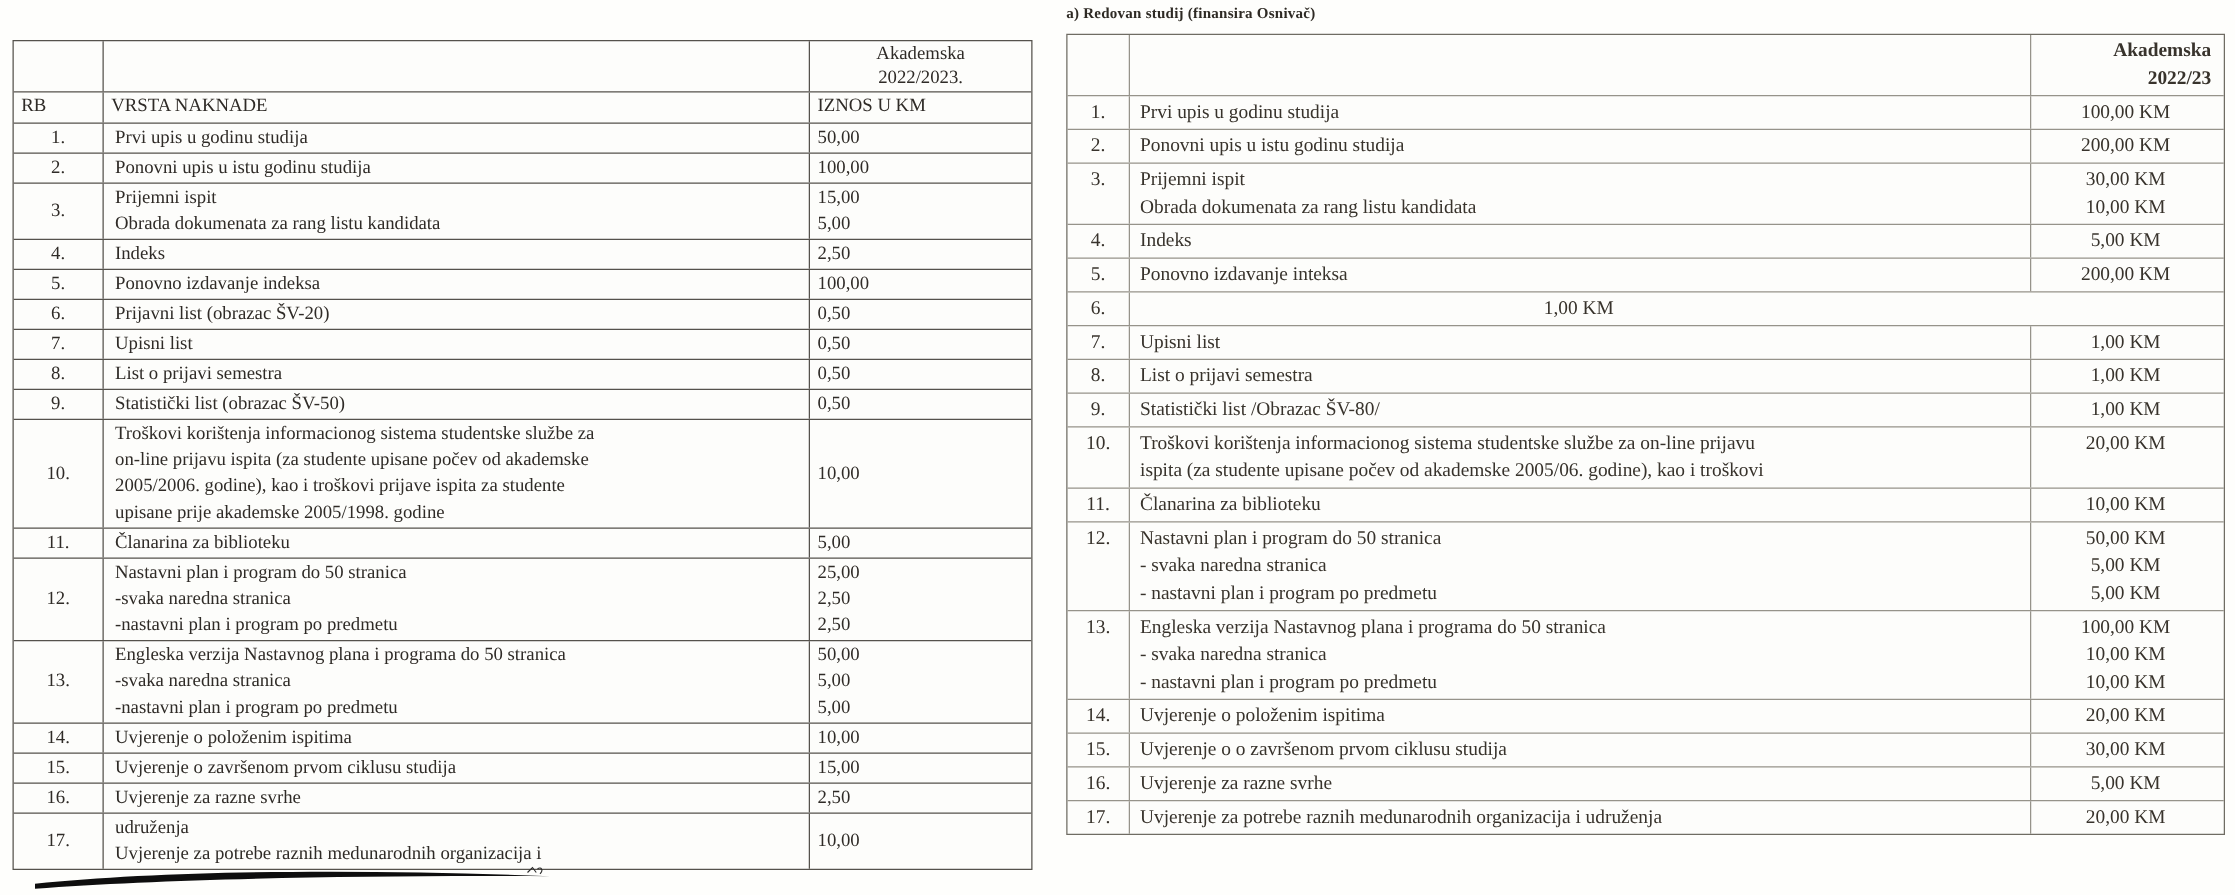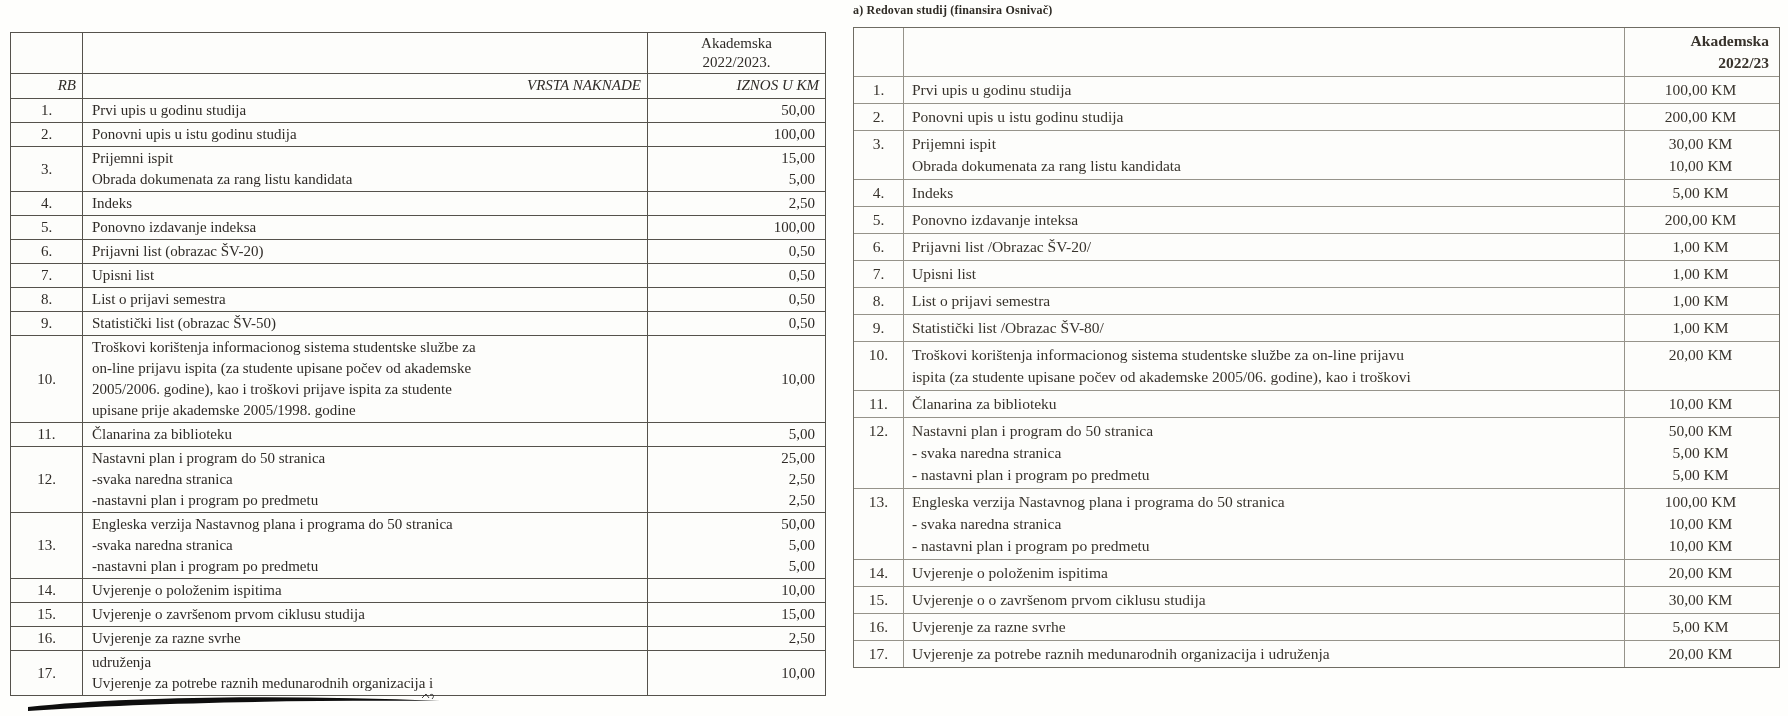--- a/index.html
+++ b/index.html
@@ -14,24 +14,24 @@
     border:1px solid #55524c;font-size:15px;line-height:21px;color:#2f2b27;
     background:#fdfdfb;
   }
   .lt .grid{display:grid;grid-template-columns:72px 1fr 177px;border-bottom:1px solid #55524c;}
   .lt .grid:last-child{border-bottom:none;}
   .lt .c{border-right:1px solid #55524c;padding:1px 6px;min-height:21px;}
   .lt .c:last-child{border-right:none;}
   .lt .hr1{height:40px;}
   .lt .hr1 .c{display:flex;flex-direction:column;justify-content:center;}
   .lt .year{text-align:center;line-height:19px;}
-  .lt .hr2 .th{text-align:right;height:24px;box-sizing:border-box;font-style:italic;}
+  .lt .hr2 .th{text-align:left;height:24px;box-sizing:border-box;}
   .lt .rb{display:flex;align-items:center;justify-content:center;text-align:center;}
   .lt .desc{padding-left:9px;}
-  .lt .amt{text-align:right;padding-right:10px;display:flex;flex-direction:column;}
+  .lt .amt{padding-right:10px;display:flex;flex-direction:column;}
   .lt .amt.vc{justify-content:center;}
   #left-rows .trow:last-child{border-bottom:none;}
   
   .rt-title{
     position:absolute;left:853px;top:3px;font-weight:bold;font-size:12px;color:#2e2a24;
     letter-spacing:.2px;
   }
   .rt{
     position:absolute;left:853px;top:27px;width:925px;
     border:1px solid #6f6c63;font-size:15.5px;line-height:22px;color:#38332c;
@@ -292,23 +292,20 @@
         <div class="c rb">5.</div>
         <div class="c desc">
           <div class="line">Ponovno izdavanje inteksa</div>
         </div>
         <div class="c amt">
           <div class="line">200,00 KM</div>
         </div>
       </div>
       <div class="grid trow">
         <div class="c rb">6.</div>
-        <div class="c desc">
-          <div class="line">Prijavni list /Obrazac ŠV-20/</div>
-        </div>
         <div class="c amt">
           <div class="line">1,00 KM</div>
         </div>
       </div>
       <div class="grid trow">
         <div class="c rb">7.</div>
         <div class="c desc">
           <div class="line">Upisni list</div>
         </div>
         <div class="c amt">

